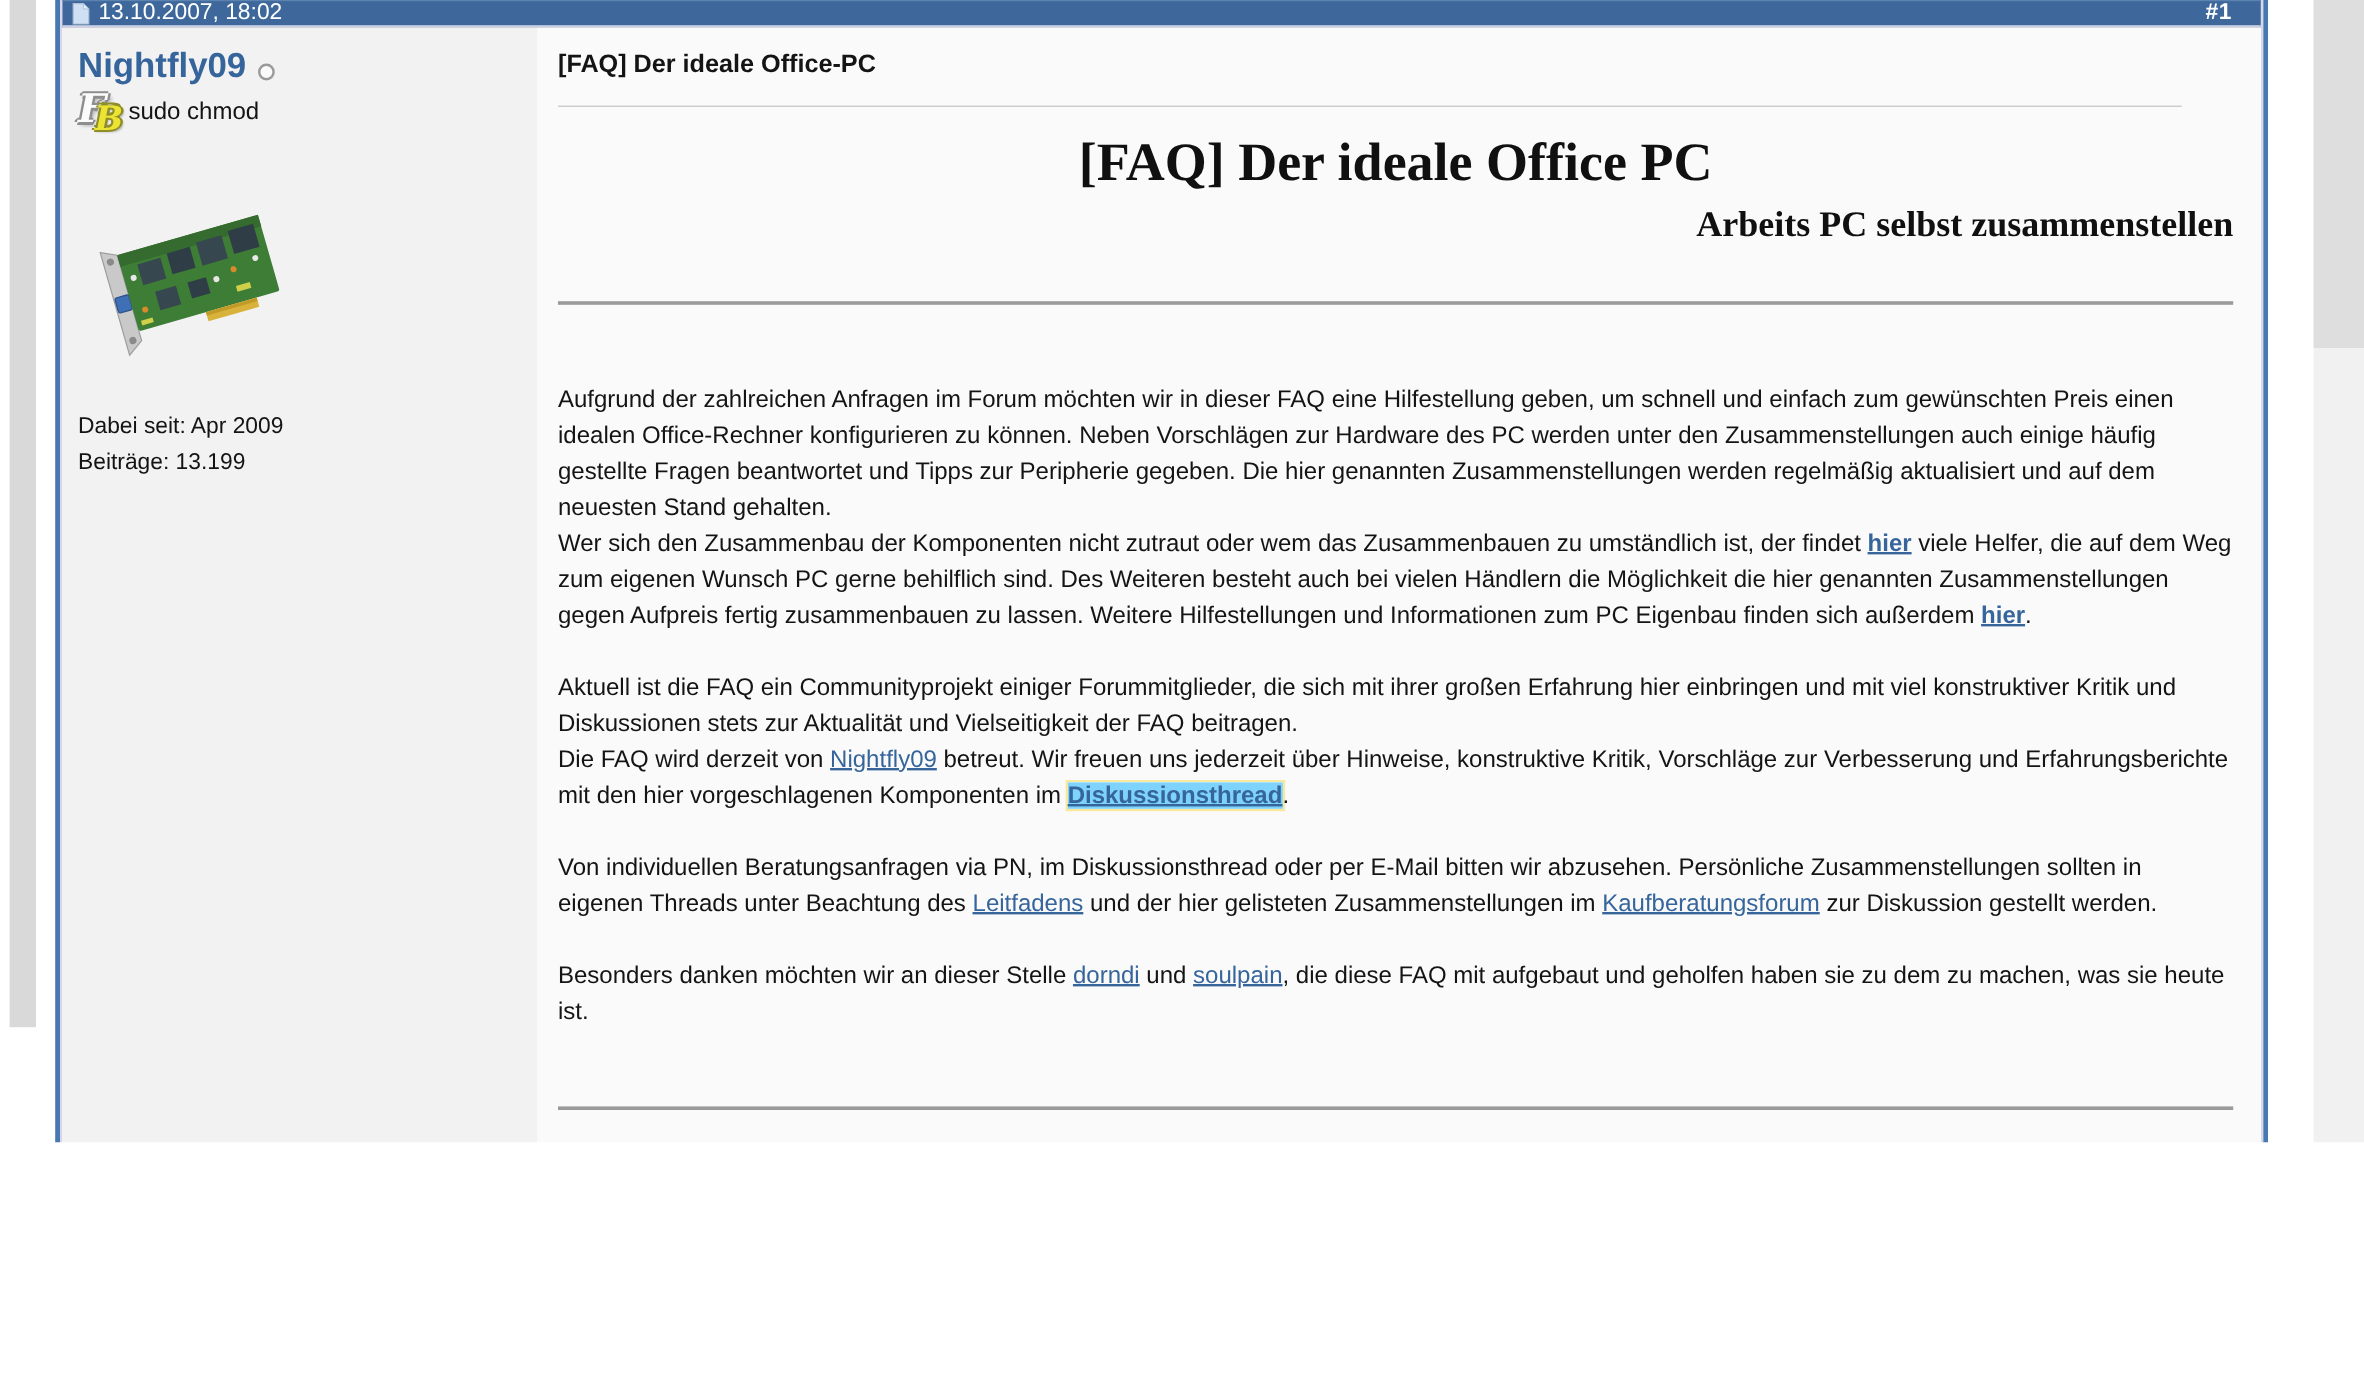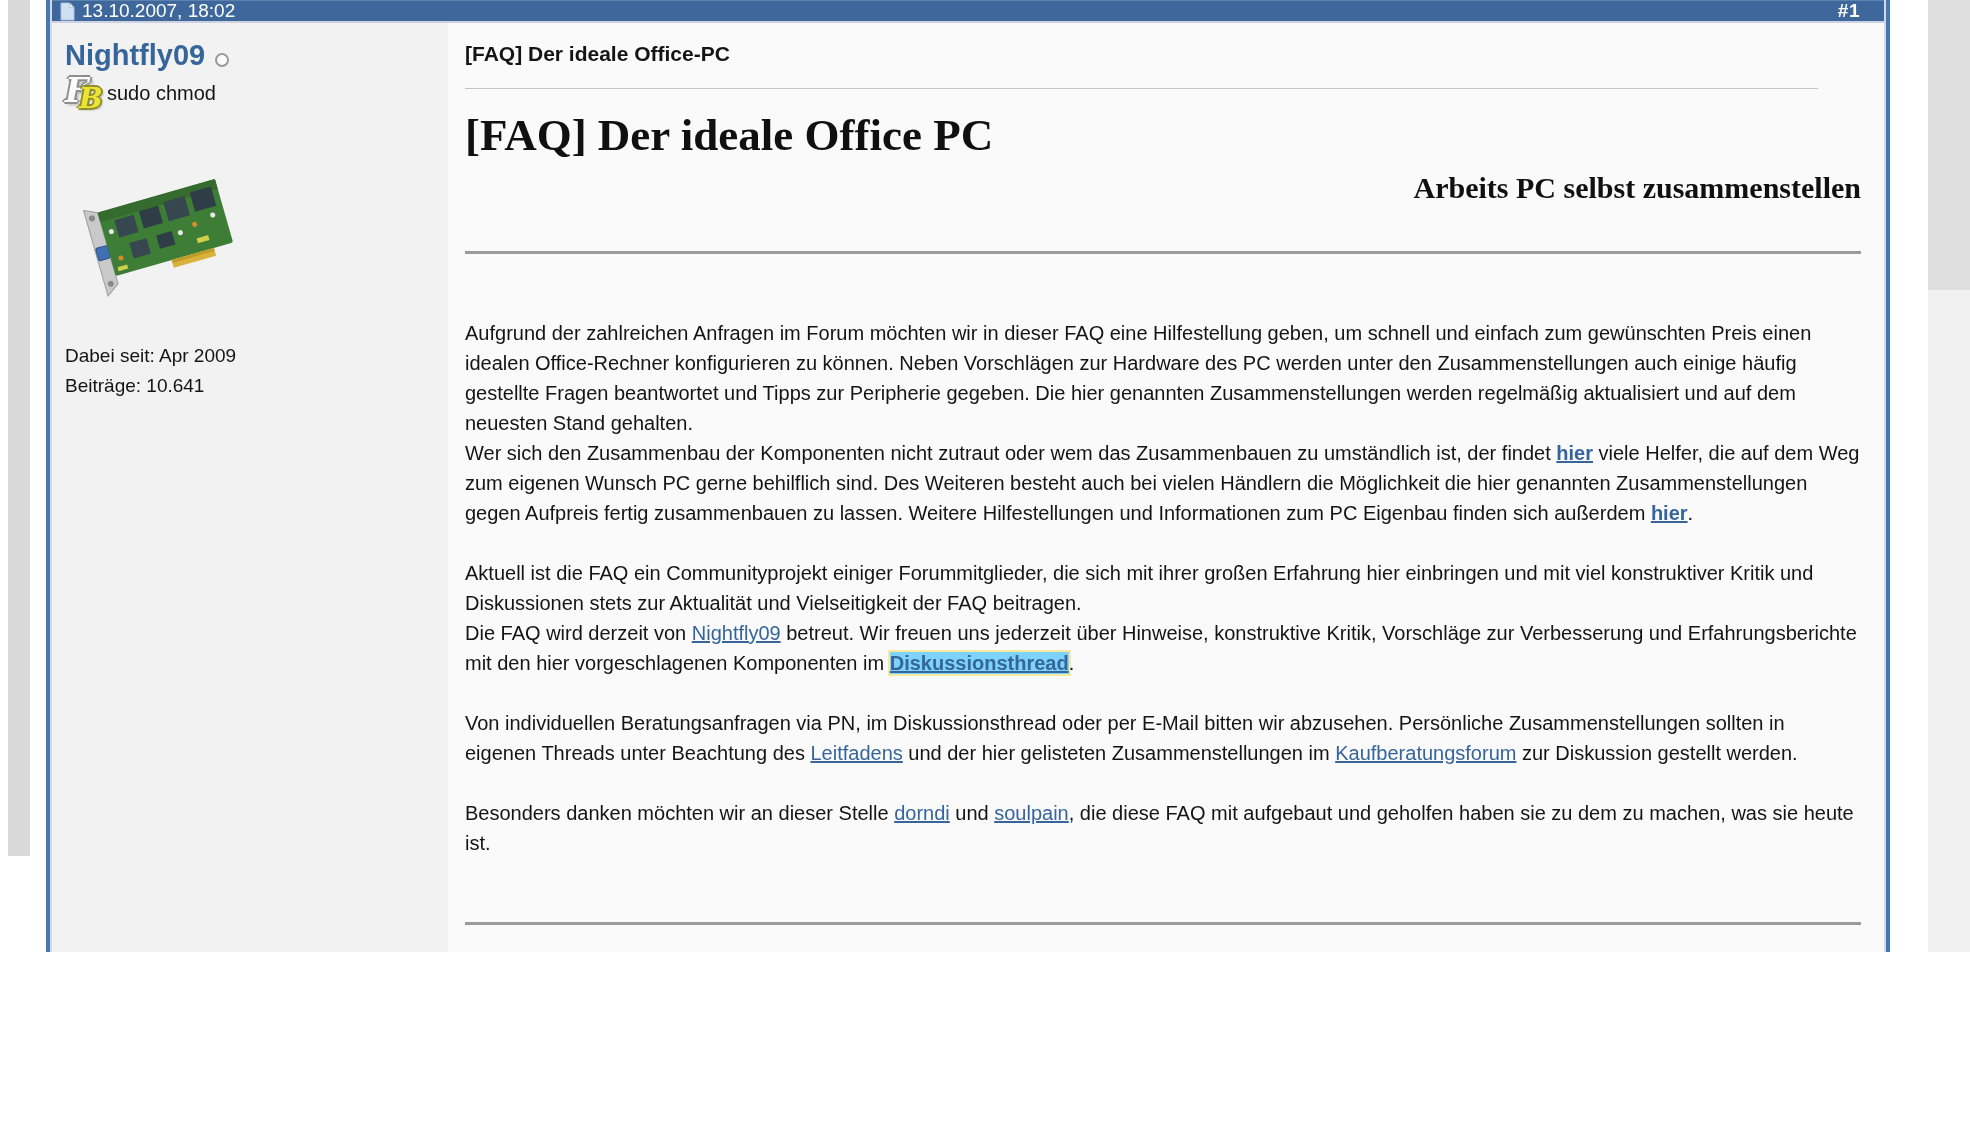--- a/index.html
+++ b/index.html
@@ -53,21 +53,21 @@
     text-shadow:-2px 0 0 #8f8d28, 2px 0 0 #8f8d28, 0 -2px 0 #8f8d28, 0 2px 0 #8f8d28, 2px 2px 2px rgba(0,0,0,.3);
   }
   .rank { font-size:20px; margin-top:7px; }
   .avatar { margin:50px 0 0 10px; width:165px; height:140px; }
   .user-info { margin-top:40px; font-size:19px; line-height:30px; }
 
   
   .msg-col { flex:1 1 auto; background:#fafafa; box-sizing:border-box; padding:18px 23px 0 17px; }
   .thread-title { font-size:21px; font-weight:bold; line-height:26px; }
   .hr-thin { border:0; border-top:1px solid #c2c2c2; margin:21px 43px 0 0; }
-  .heading  { margin:20px 0 0; text-align:left; font-family:"Liberation Serif", serif; font-size:45px; font-weight:bold; color:#101010; }
+  .heading  { margin:20px 0 0; text-align:center; font-family:"Liberation Serif", serif; font-size:45px; font-weight:bold; color:#101010; }
   .subheading { margin:10px 0 0; text-align:right; font-family:"Liberation Serif", serif; font-size:30px; font-weight:bold; color:#101010; }
   .hr-thick { border:0; border-top:3px solid #9a9a9a; margin:46px 0 0 0; }
   .hr-bottom { margin-top:64px; }
   .message { margin-top:64px; font-size:20px; line-height:30px; }
   .msg-block + .msg-block { margin-top:30px; }
   .msg-link { color:#36659c; text-decoration:underline; }
   .msg-link.bold { font-weight:bold; }
   .msg-link.highlight { background:#7dd3fc; box-shadow:0 0 0 2px #f7e8a0; }
 </style>
 </head>
@@ -133,21 +133,21 @@
                 <rect x="34" y="94" width="10" height="4" fill="#cfcf4a"></rect>
                 <rect x="118" y="88" width="12" height="5" fill="#cfcf4a"></rect>
                 <rect x="88" y="102" width="44" height="8" fill="#d9b23c"></rect>
                 <rect x="88" y="102" width="44" height="3" fill="#c29a28"></rect>
               </g>
             </svg>
           </div>
 
           <div class="user-info">
             <div><span>Dabei seit:</span> <span>Apr 2009</span></div>
-            <div><span>Beiträge:</span> <span>10.641</span></div>
+            <div><span>Beiträge:</span> <span>13.199</span></div>
           </div>
         </aside>
 
         <section class="msg-col">
           <div class="thread-title">[FAQ] Der ideale Office-PC</div>
           <hr class="hr-thin">
           <div class="heading">[FAQ] Der ideale Office PC</div>
           <div class="subheading">Arbeits PC selbst zusammenstellen</div>
           <hr class="hr-thick">
           <div class="message">

